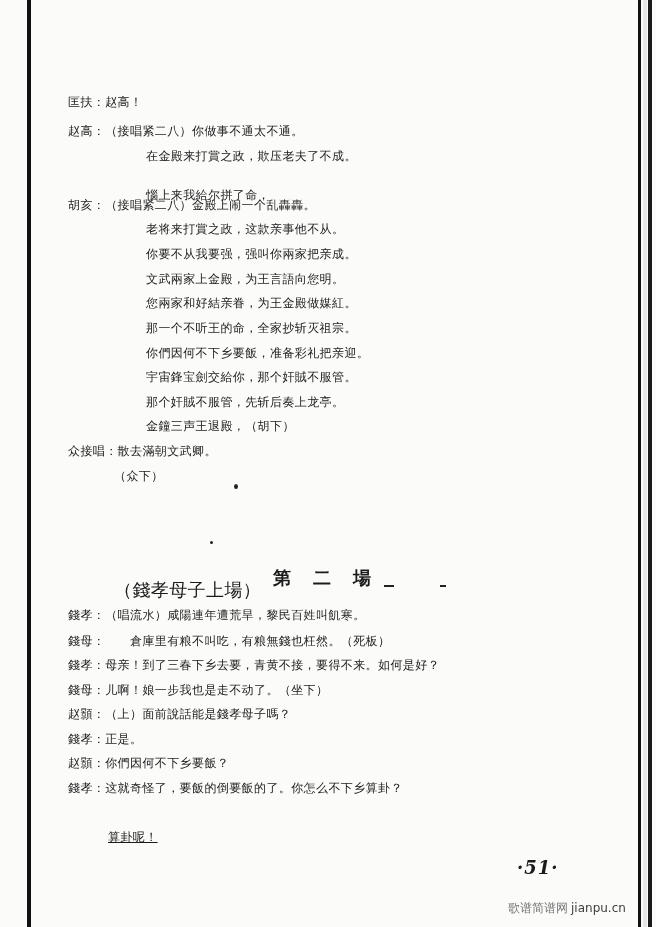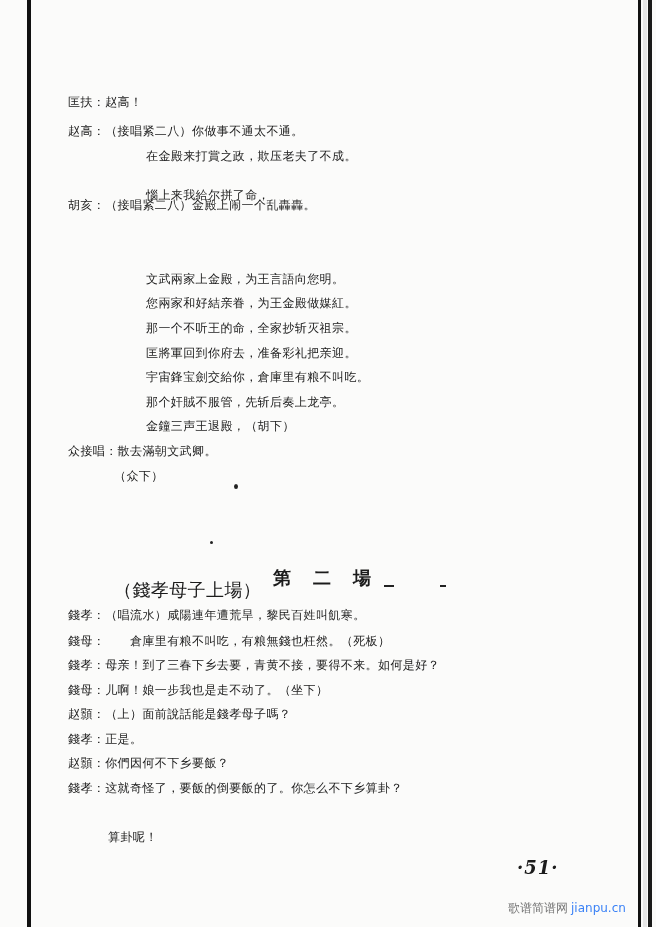--- a/index.html
+++ b/index.html
@@ -28,59 +28,61 @@
     }
     .page-number {
       position: absolute; left: 517px; top: 857px; font-size: 18px;
       font-style: italic; font-weight: bold; letter-spacing: 1px;
     }
     .watermark {
       position: absolute; left: 508px; top: 900px; font-size: 12px;
       font-family: "DejaVu Sans", "Liberation Sans", sans-serif;
       color: #777; white-space: nowrap;
     }
-    .watermark .wm-domain { color: #3b82f6; margin-left: 3px; text-align: center; }
+    .watermark .wm-domain { color: #404040; margin-left: 3px; text-align: center; }
     .speck { position: absolute; background: #222; border-radius: 50%; }
   </style>
 </head>
 <body>
 
 <div class="page">
   <div class="left-rule"></div>
   <div class="right-rule-a"></div>
   <div class="right-rule-light"></div>
   <div class="right-rule-b"></div>
 
   <div class="line ind1" style="top:92px"><span class="speaker">匡扶：</span><span>赵高！</span></div>
   <div class="line ind1" style="top:121px"><span class="speaker">赵高：</span><span>（接唱紧二八）你做事不通太不通。</span></div>
   <div class="line ind2" style="top:146px">在金殿来打賞之政，欺压老夫了不成。</div>
   <div class="line ind2" style="top:185px">惱上来我給尔拼了命，</div>
   <div class="line ind1" style="top:195px"><span class="speaker">胡亥：</span><span>（接唱紧二八）金殿上闹一个乱轟轟。</span></div>
+  <div class="line ind2" style="top:219px">老将来打賞之政，这款亲事他不从。</div>
+  <div class="line ind2" style="top:244px">你要不从我要强，强叫你兩家把亲成。</div>
   <div class="line ind2" style="top:269px">文武兩家上金殿，为王言語向您明。</div>
   <div class="line ind2" style="top:293px">您兩家和好結亲眷，为王金殿做媒紅。</div>
   <div class="line ind2" style="top:318px">那一个不听王的命，全家抄斩灭祖宗。</div>
-  <div class="line ind2" style="top:343px">匡將軍回到你府去，准备彩礼把亲迎。</div>
-  <div class="line ind2" style="top:367px">宇宙鋒宝劍交給你，倉庫里有粮不叫吃。</div>
+  <div class="line ind2" style="top:343px">你們因何不下乡要飯，准备彩礼把亲迎。</div>
+  <div class="line ind2" style="top:367px">宇宙鋒宝劍交給你，那个奸賊不服管。</div>
   <div class="line ind2" style="top:416px">金鐘三声王退殿，（胡下）</div>
   <div class="line ind2" style="top:392px">那个奸賊不服管，先斩后奏上龙亭。</div>
   <div class="line ind1" style="top:441px"><span class="speaker">众接唱：</span><span>散去滿朝文武卿。</span></div>
   <div class="line stage" style="top:466px">（众下）</div>
 
   <div class="act-title">第二場</div>
 
   <div class="line stage" style="top:580px; font-size:18px;">（錢孝母子上場）</div>
   <div class="line ind1" style="top:605px"><span class="speaker">錢孝：</span><span>（唱流水）咸陽連年遭荒旱，黎民百姓叫飢寒。</span></div>
   <div class="line ind1" style="top:631px"><span class="speaker">錢母：</span><span>　　倉庫里有粮不叫吃，有粮無錢也枉然。（死板）</span></div>
   <div class="line ind1" style="top:655px"><span class="speaker">錢孝：</span><span>母亲！到了三春下乡去要，青黄不接，要得不来。如何是好？</span></div>
   <div class="line ind1" style="top:680px"><span class="speaker">錢母：</span><span>儿啊！娘一步我也是走不动了。（坐下）</span></div>
   <div class="line ind1" style="top:704px"><span class="speaker">赵顥：</span><span>（上）面前說話能是錢孝母子嗎？</span></div>
   <div class="line ind1" style="top:729px"><span class="speaker">錢孝：</span><span>正是。</span></div>
   <div class="line ind1" style="top:753px"><span class="speaker">赵顥：</span><span>你們因何不下乡要飯？</span></div>
   <div class="line ind1" style="top:778px"><span class="speaker">錢孝：</span><span>这就奇怪了，要飯的倒要飯的了。你怎么不下乡算卦？</span></div>
-  <div class="line ind2" style="top:827px; left:108px;">算卦呢！</div>
+  <div class="line ind2" style="top:827px; left:108px;text-decoration:underline;">算卦呢！</div>
 
   <div class="page-number">·51·</div>
   <div class="watermark"><span>歌谱简谱网</span><span class="wm-domain">jianpu.cn</span></div>
 
   <div class="speck" style="left:234px;top:484px;width:4px;height:5px"></div>
   <div class="speck" style="left:210px;top:541px;width:3px;height:3px"></div>
   <div class="speck" style="left:384px;top:585px;width:10px;height:2px;border-radius:0"></div>
   <div class="speck" style="left:440px;top:585px;width:6px;height:2px;border-radius:0"></div>
 </div>
 

